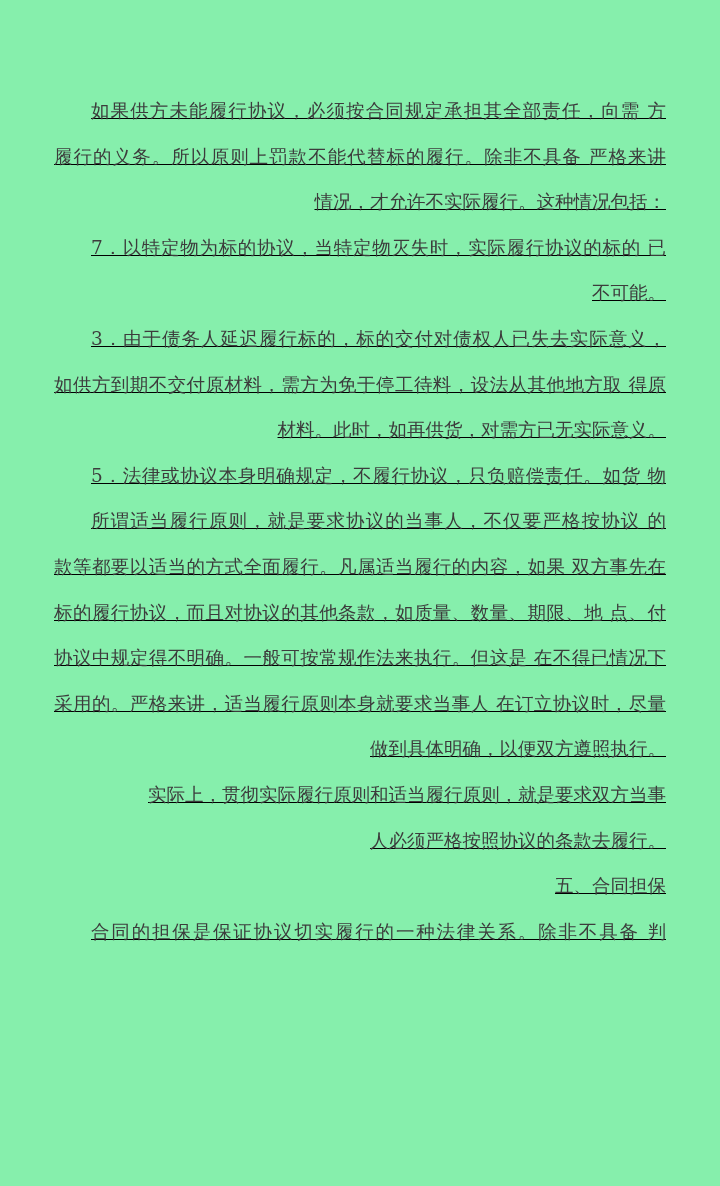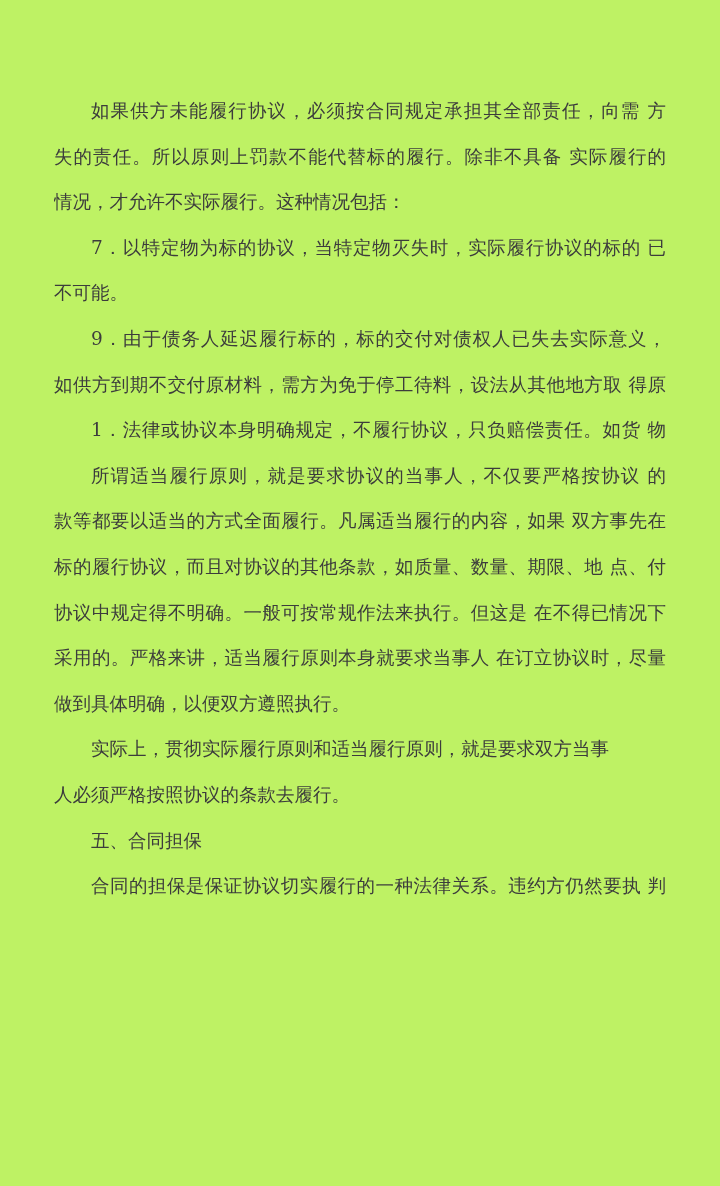--- a/index.html
+++ b/index.html
@@ -18,47 +18,49 @@
     padding: 88px 54px 0 54px;
   }
   .line {
     font-family: "DejaVu Serif", "Liberation Serif", serif;
     font-size: 18.5px;
     line-height: 45.6px;
     height: 45.6px;
     color: #3c3c3c;
     white-space: normal;
     overflow: hidden;
+    text-align: right;
   }
   .line.indent {
     text-indent: 2em;
   }
   .line.justify {
     text-align: justify;
     text-align-last: justify;
     text-justify: inter-character;
   }
 </style>
 </head>
 <body>
 
-<div class="page" style="background: #bef264;">
+<div class="page" style="background: #86efac; text-decoration: underline;">
   <div class="doc-body" id="doc-body" style="color: rgb(60, 60, 60);">
       <div class="line indent justify">如果供方未能履行协议，必须按合同规定承担其全部责任，向需 方</div>
-      <div class="line justify">失的责任。所以原则上罚款不能代替标的履行。除非不具备 实际履行的</div>
+      <div class="line justify">履行的义务。所以原则上罚款不能代替标的履行。除非不具备 严格来讲</div>
       <div class="line">情况，才允许不实际履行。这种情况包括：</div>
       <div class="line indent justify">7．以特定物为标的协议，当特定物灭失时，实际履行协议的标的 已</div>
       <div class="line">不可能。</div>
-      <div class="line indent justify">9．由于债务人延迟履行标的，标的交付对债权人已失去实际意义，</div>
+      <div class="line indent justify">3．由于债务人延迟履行标的，标的交付对债权人已失去实际意义，</div>
       <div class="line justify">如供方到期不交付原材料，需方为免于停工待料，设法从其他地方取 得原</div>
-      <div class="line indent justify">1．法律或协议本身明确规定，不履行协议，只负赔偿责任。如货 物</div>
+      <div class="line">材料。此时，如再供货，对需方已无实际意义。</div>
+      <div class="line indent justify">5．法律或协议本身明确规定，不履行协议，只负赔偿责任。如货 物</div>
       <div class="line indent justify">所谓适当履行原则，就是要求协议的当事人，不仅要严格按协议 的</div>
       <div class="line justify">款等都要以适当的方式全面履行。凡属适当履行的内容，如果 双方事先在</div>
       <div class="line justify">标的履行协议，而且对协议的其他条款，如质量、数量、期限、地 点、付</div>
       <div class="line justify">协议中规定得不明确。一般可按常规作法来执行。但这是 在不得已情况下</div>
       <div class="line justify">采用的。严格来讲，适当履行原则本身就要求当事人 在订立协议时，尽量</div>
       <div class="line">做到具体明确，以便双方遵照执行。</div>
       <div class="line indent">实际上，贯彻实际履行原则和适当履行原则，就是要求双方当事</div>
       <div class="line">人必须严格按照协议的条款去履行。</div>
       <div class="line indent">五、合同担保</div>
-      <div class="line indent justify">合同的担保是保证协议切实履行的一种法律关系。违约方仍然要执 判</div>
+      <div class="line indent justify">合同的担保是保证协议切实履行的一种法律关系。除非不具备 判</div>
     </div>
 </div>
 
 </body></html>

